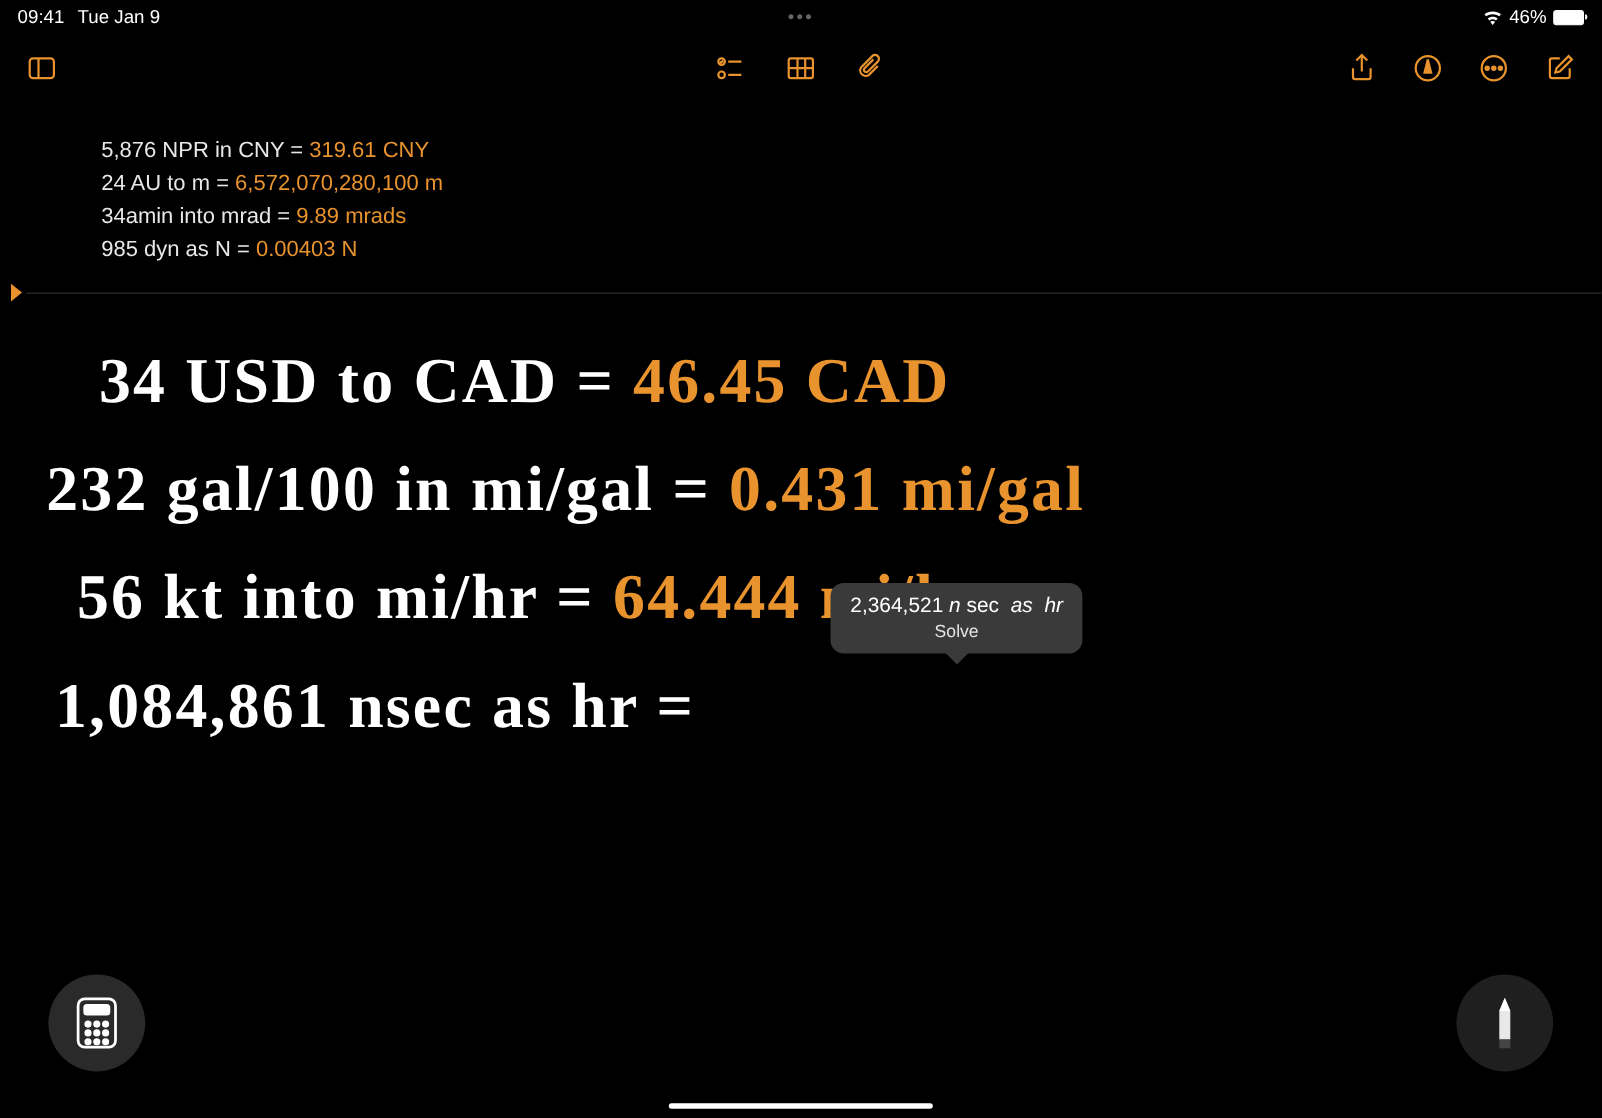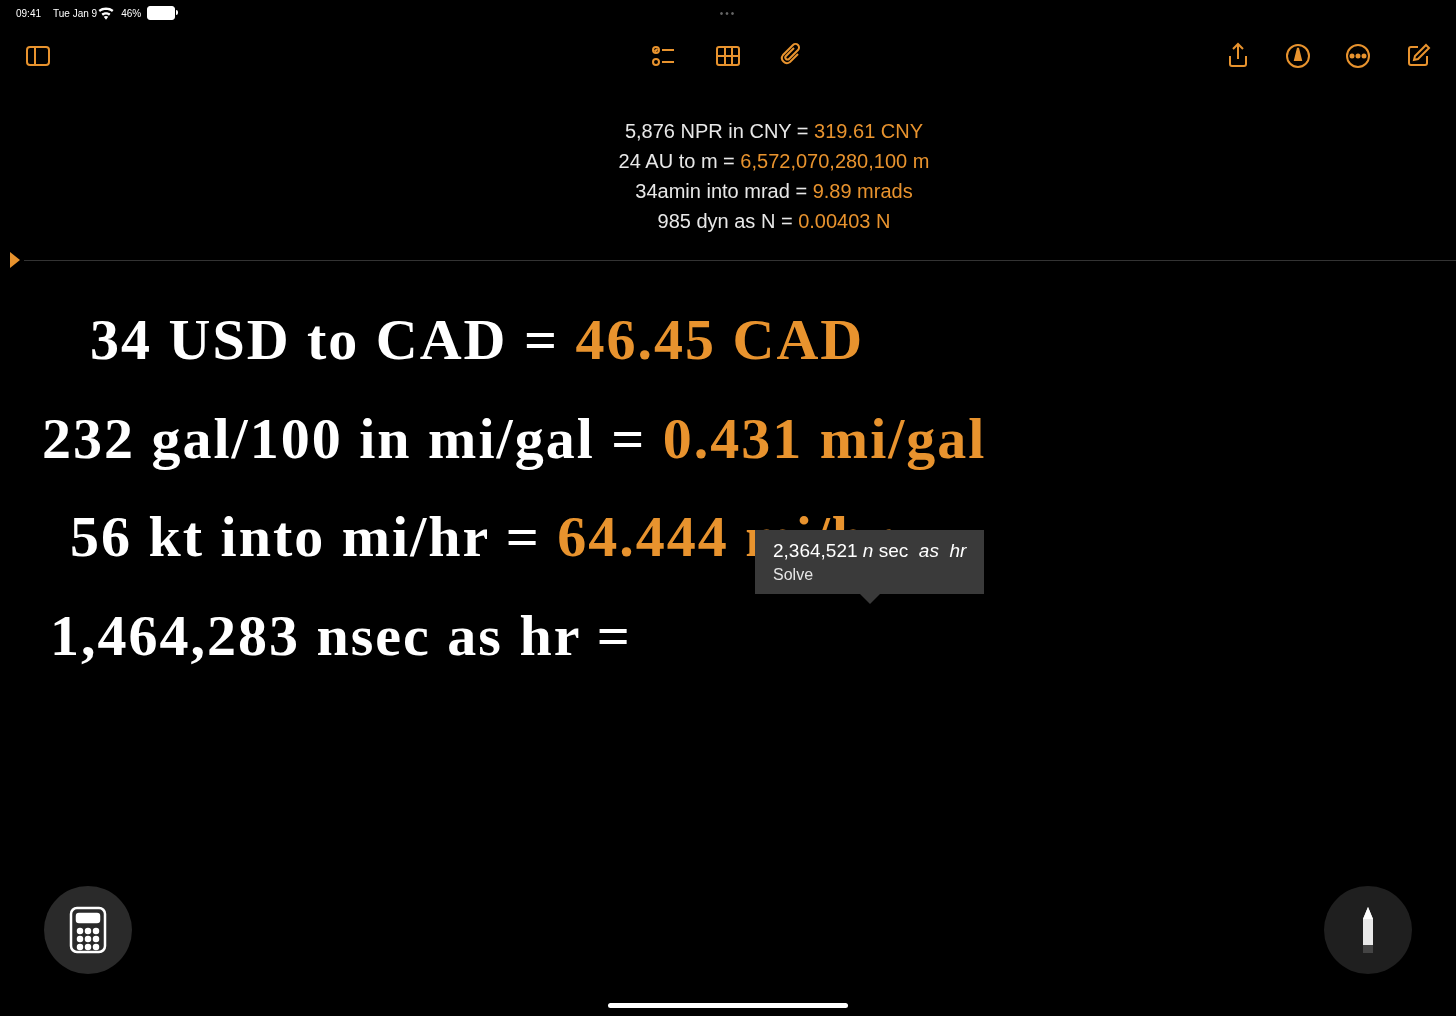--- a/index.html
+++ b/index.html
@@ -13,24 +13,25 @@
       height: 1016px;
       background: #000;
       font-family: -apple-system, BlinkMacSystemFont, sans-serif;
       overflow: hidden;
       position: relative;
     }
     
     
     .status-bar {
       display: flex;
+      justify-content: space-between;
       align-items: center;
       padding: 6px 16px;
       color: #fff;
-      font-size: 10px;
+      font-size: 17px;
       font-weight: 500;
     }
     
     .status-left {
       display: flex;
       gap: 12px;
     }
     
     .status-center {
       position: absolute;
@@ -115,21 +116,20 @@
     
     .typed-conversions {
       margin: 30px 0 0 92px;
     }
     
     .conv-line {
       font-size: 20px;
       line-height: 30px;
       color: #e8e8e8;
       font-weight: 400;
-      text-align: center;
     }
     
     .conv-result {
       color: #e8932e;
     }
     
     
     .divider-container {
       position: relative;
       margin-top: 24px;
@@ -176,22 +176,23 @@
     .hw-l2 { margin-left: 2px; }
     .hw-l3 { margin-left: 30px; }
     .hw-l4 { margin-left: 10px; }
     
     
     .tooltip {
       position: absolute;
       left: 755px;
       top: 530px;
       background: #3a3a3a;
-      border-radius: 0;
+      border-radius: 12px;
       padding: 10px 18px;
+      text-align: center;
       z-index: 10;
     }
     
     .tooltip::after {
       content: '';
       position: absolute;
       bottom: -10px;
       left: 50%;
       transform: translateX(-50%);
       border-left: 12px solid transparent;
@@ -357,21 +358,21 @@
   </div>
   <div class="hw-line hw-l2">
     <span>232 gal/100 in mi/gal =</span>
     <span class="orange">0.431 mi/gal</span>
   </div>
   <div class="hw-line hw-l3">
     <span>56 kt into mi/hr =</span>
     <span class="orange">64.444 mi/hr</span>
   </div>
   <div class="hw-line hw-l4">
-    <span>1,464,283 nsec as hr =</span>
+    <span>1,084,861 nsec as hr =</span>
     <span class="orange"></span>
   </div>
 </div>
 
 <div class="tooltip">
   <div class="tooltip-expr">
     <span class="n">2,364,521</span> <span>n</span> <span class="n">sec</span>&nbsp;&nbsp;<span>as</span>&nbsp;&nbsp;<span>hr</span>
   </div>
   <div class="tooltip-solve">Solve</div>
 </div>

